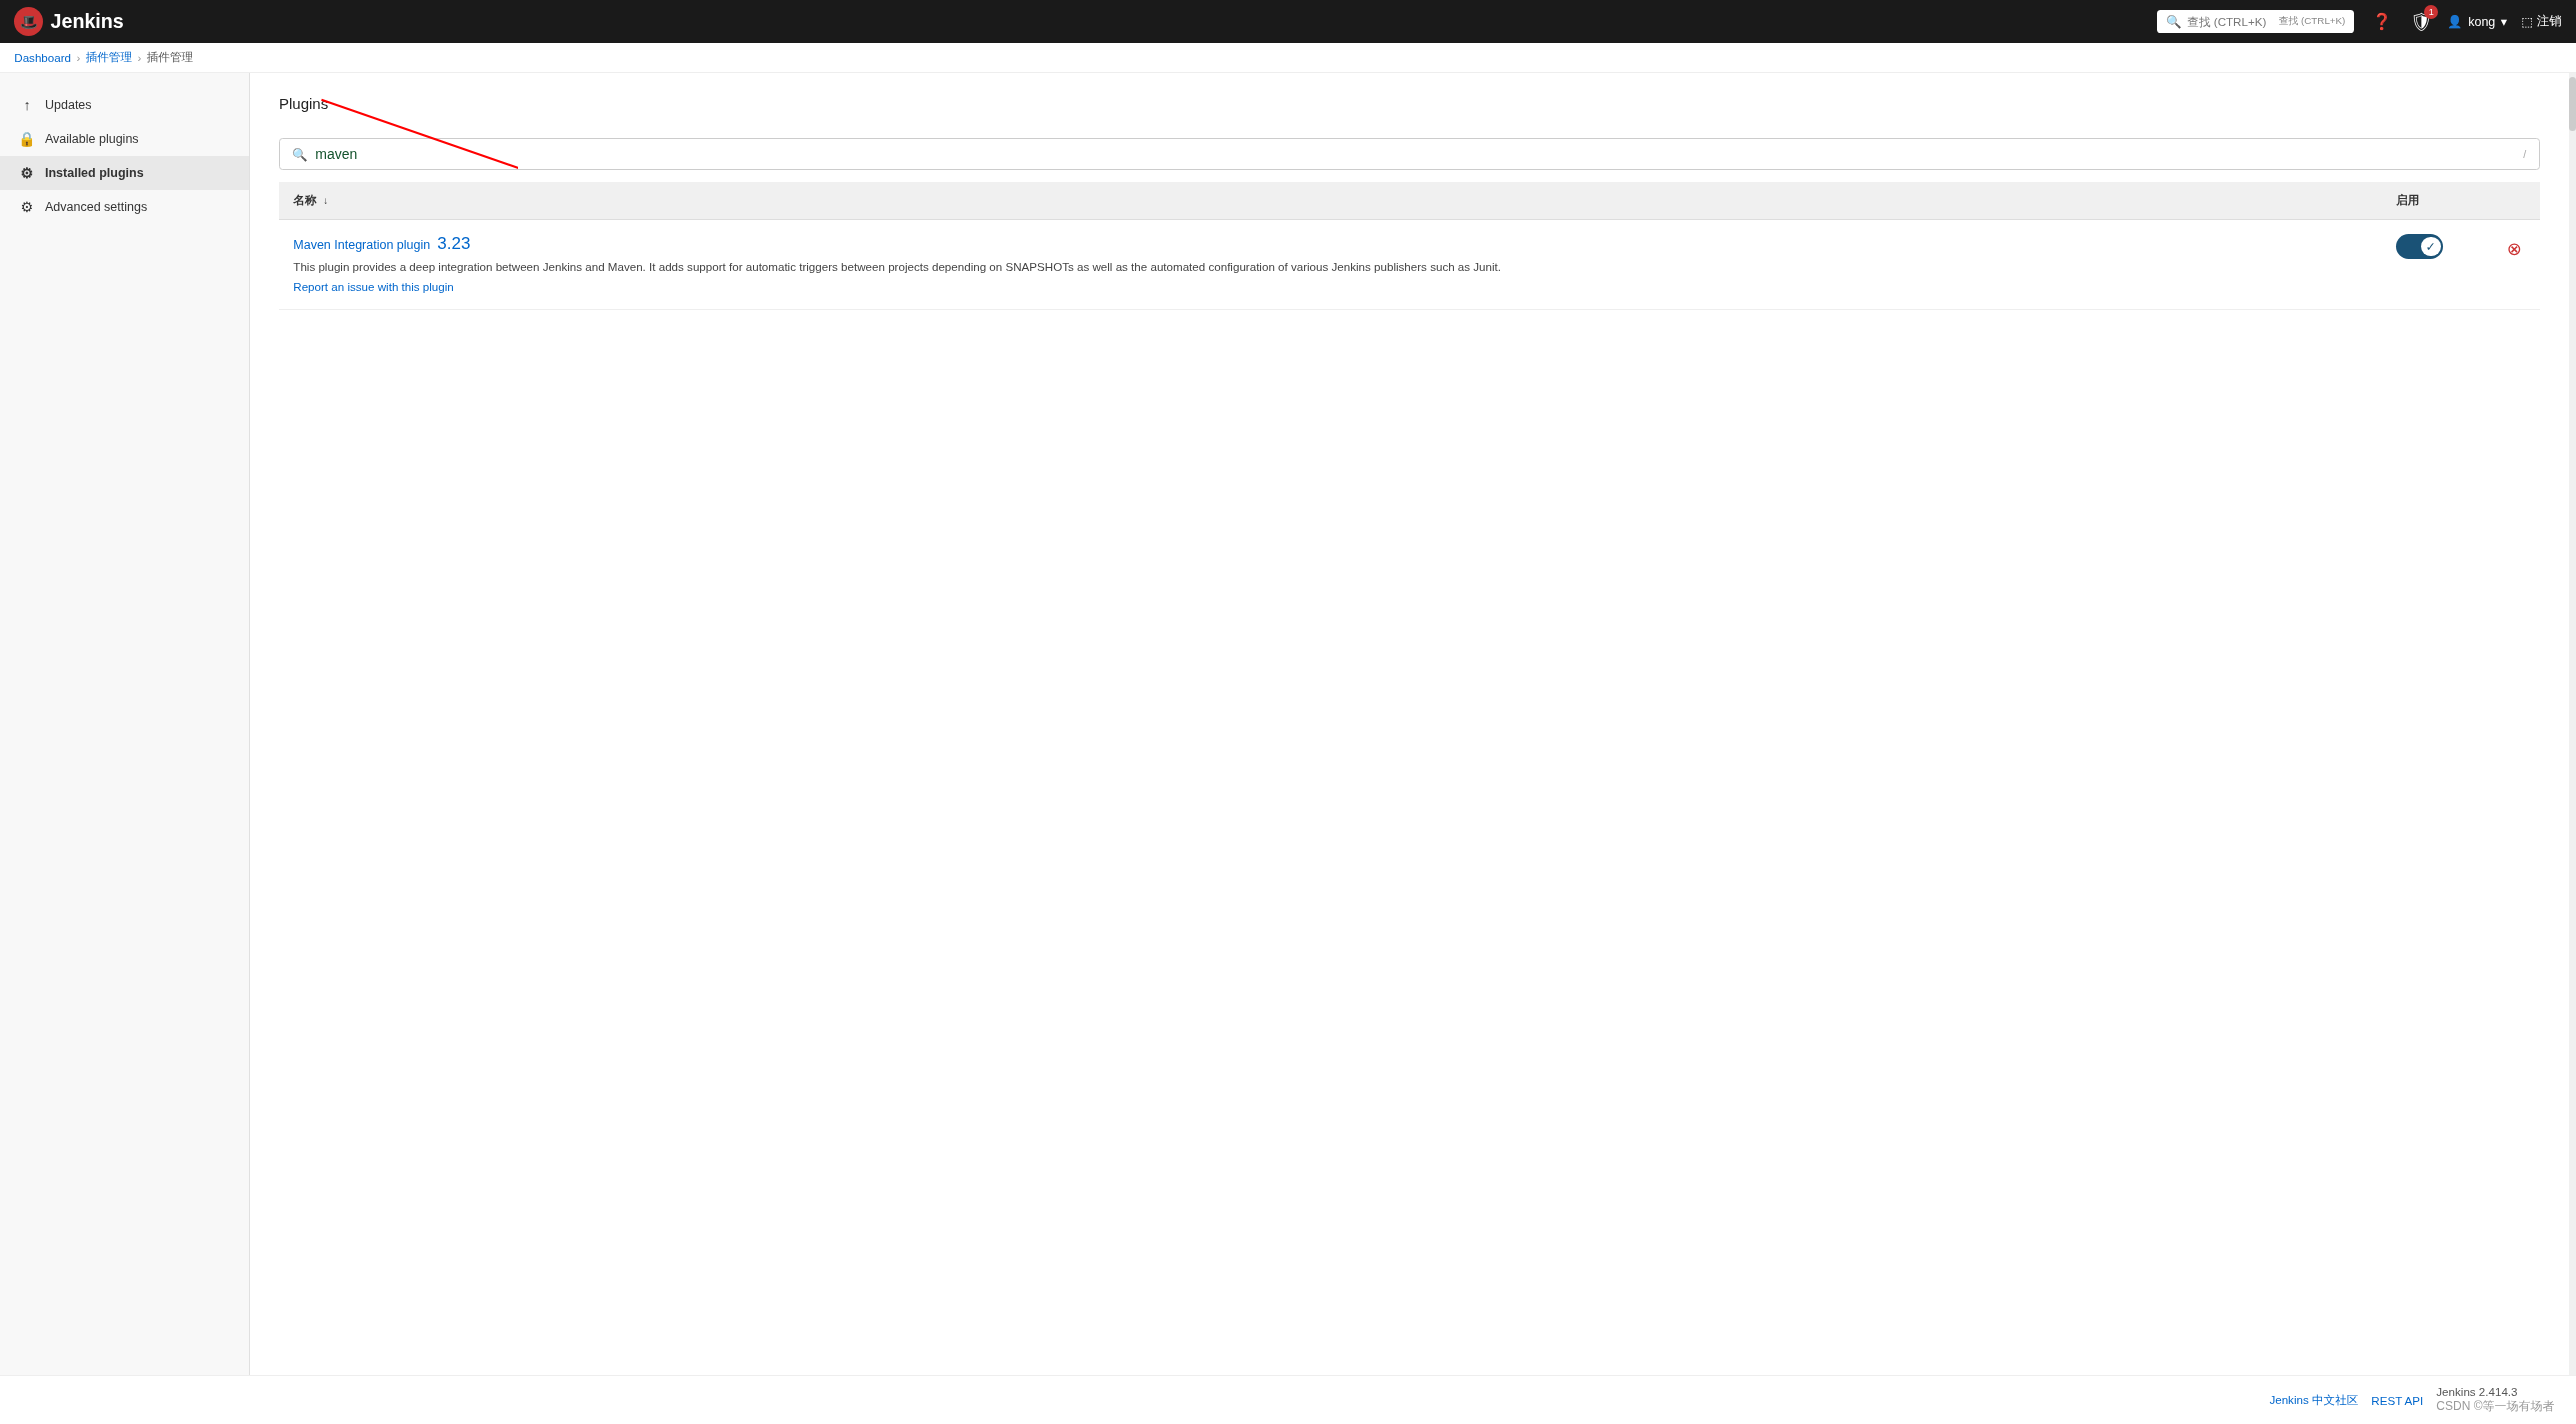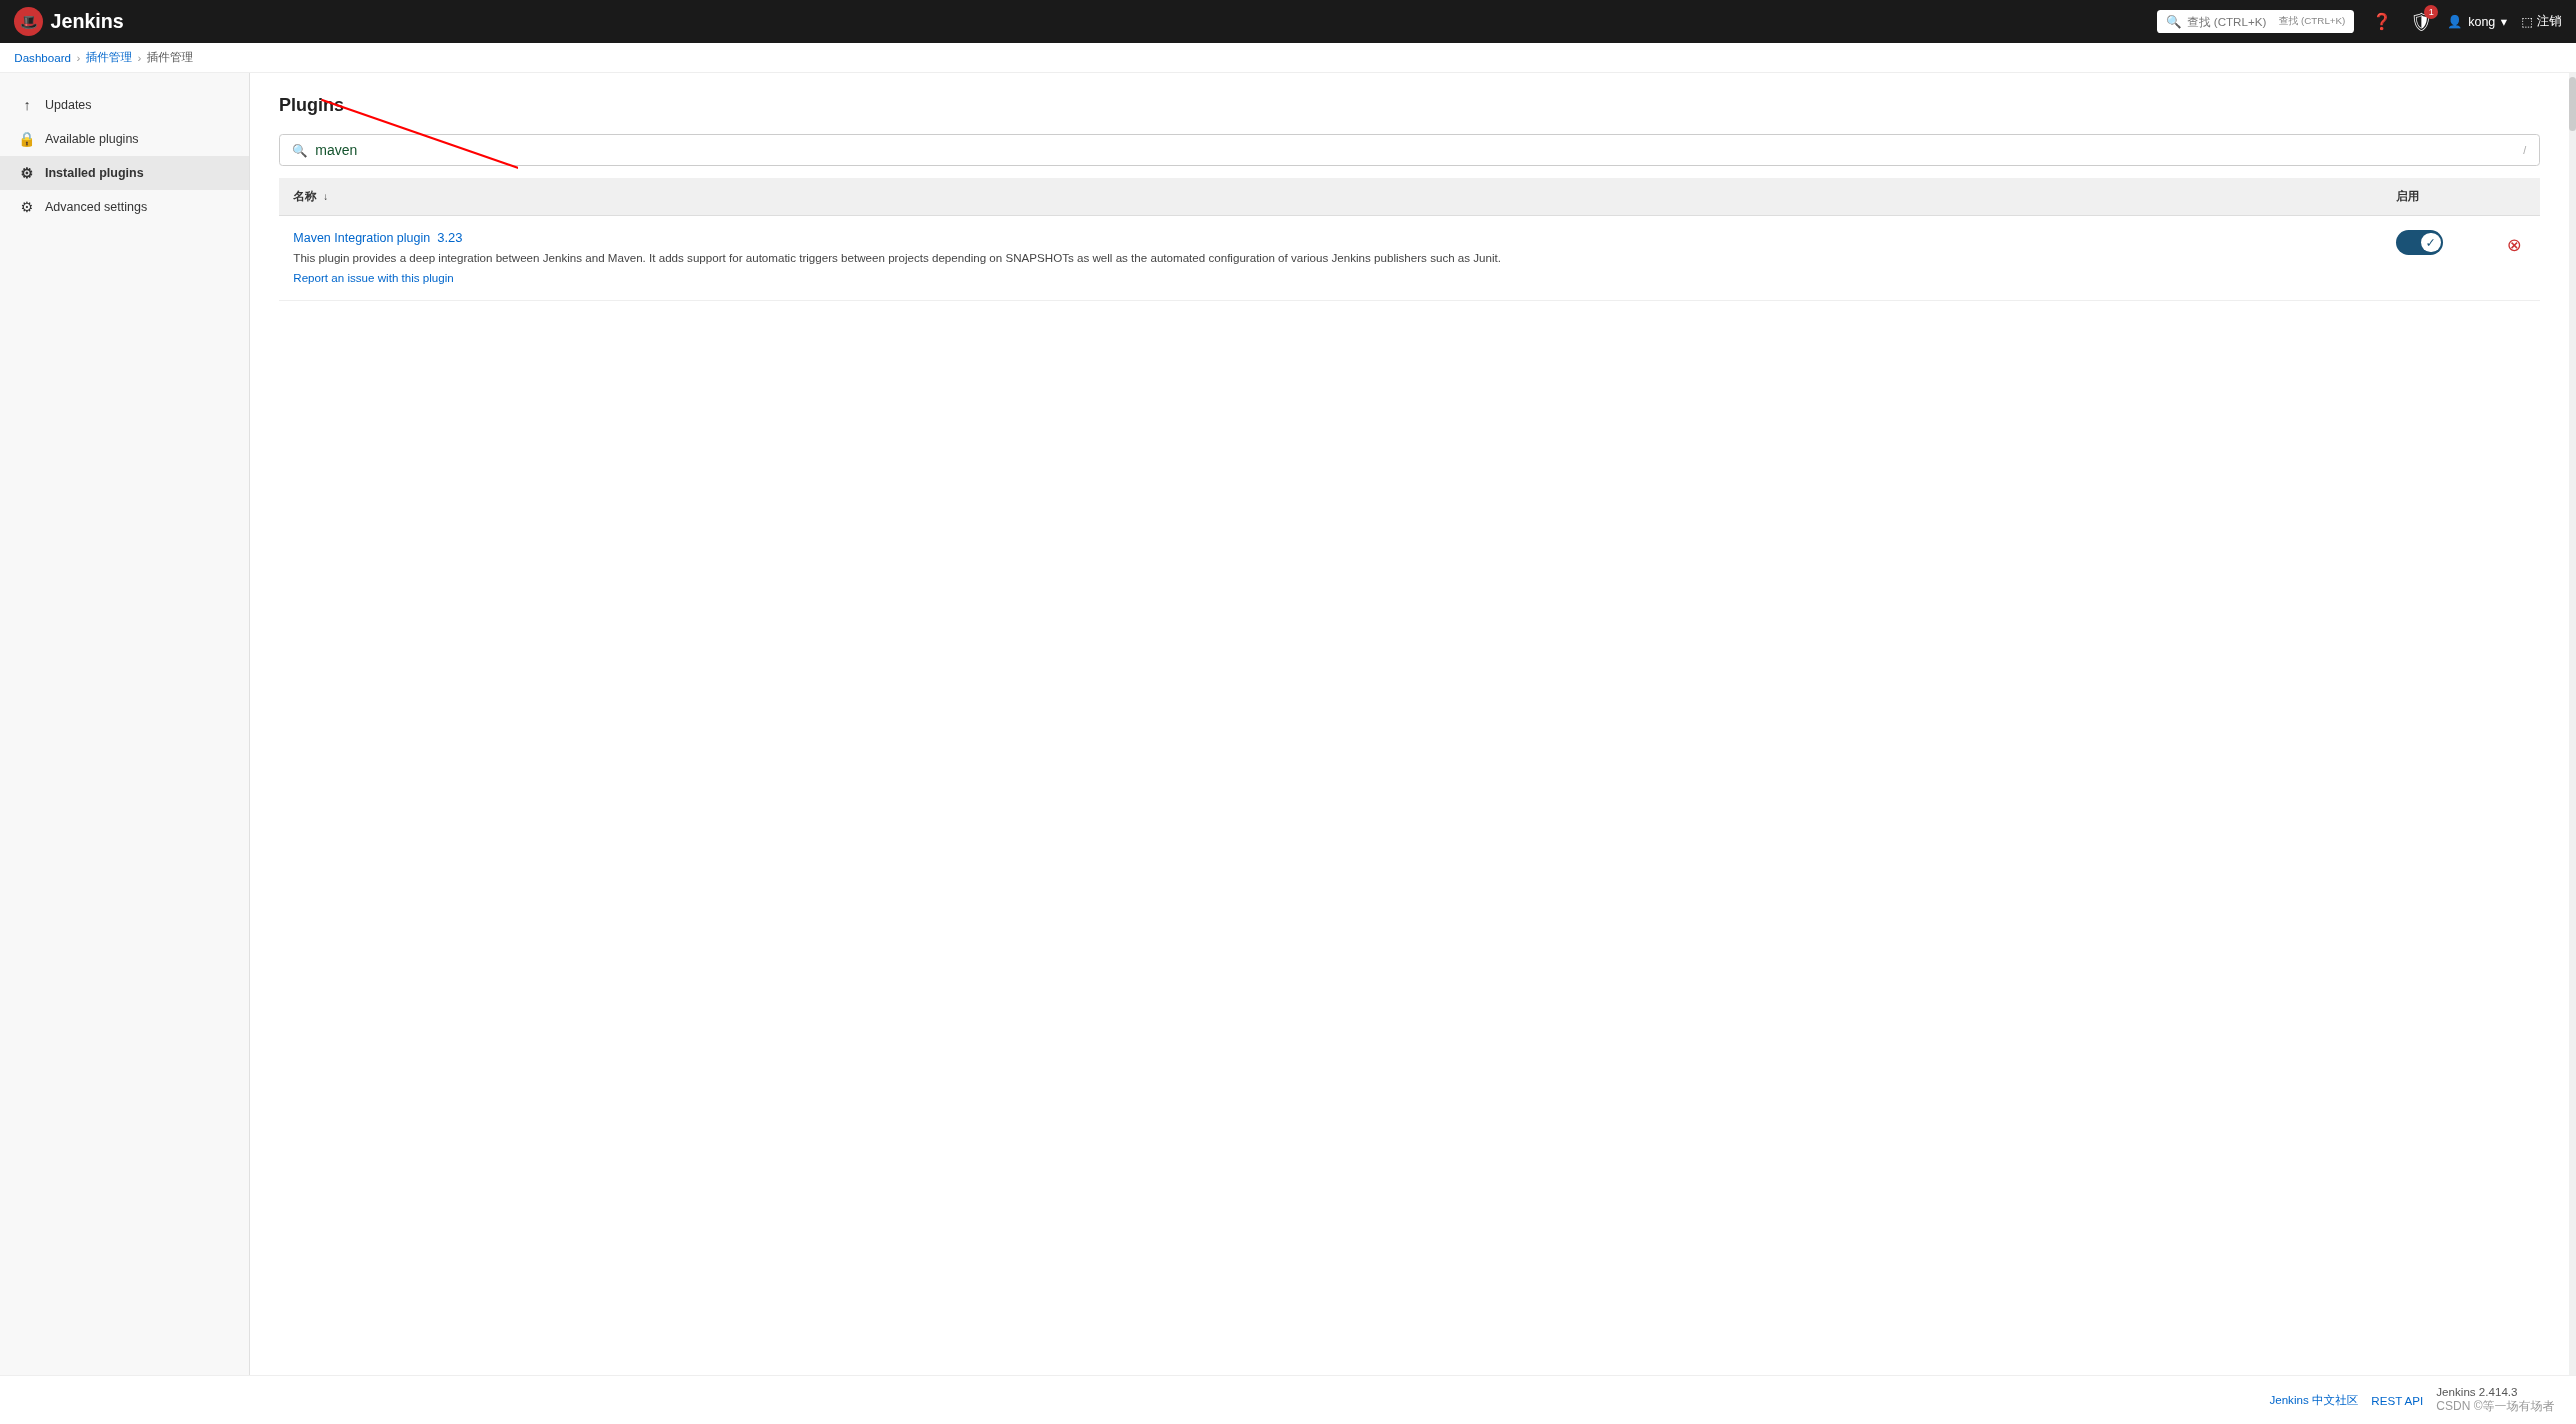--- a/index.html
+++ b/index.html
@@ -159,23 +159,23 @@
     }
 
     
     .content {
       flex: 1;
       padding: 21.5px 29px;
       overflow-y: auto;
       position: relative;
     }
     .page-title {
-      font-size: 18px;
-      font-weight: 700;
-      margin-bottom: 18px;
+      font-size: 15px;
+      font-weight: 400;
+      margin-bottom: 26px;
       color: #222;
     }
 
     
     .plugin-search {
       display: flex;
       align-items: center;
       border: 0.9px solid #ccc;
       border-radius: 3.6px;
       padding: 7.2px 12.5px;
@@ -233,21 +233,21 @@
     }
     .plugin-name {
       color: #0066cc;
       font-size: 12.5px;
       font-weight: 500;
       cursor: pointer;
       text-decoration: none;
     }
     .plugin-version {
       color: #0066cc;
-      font-size: 13px;
+      font-size: 17px;
       margin-left: 3.6px;
     }
     .plugin-desc {
       font-size: 11.6px;
       color: #444;
       margin-top: 3.6px;
       line-height: 1.5;
     }
     .plugin-report-link {
       color: #0066cc;

